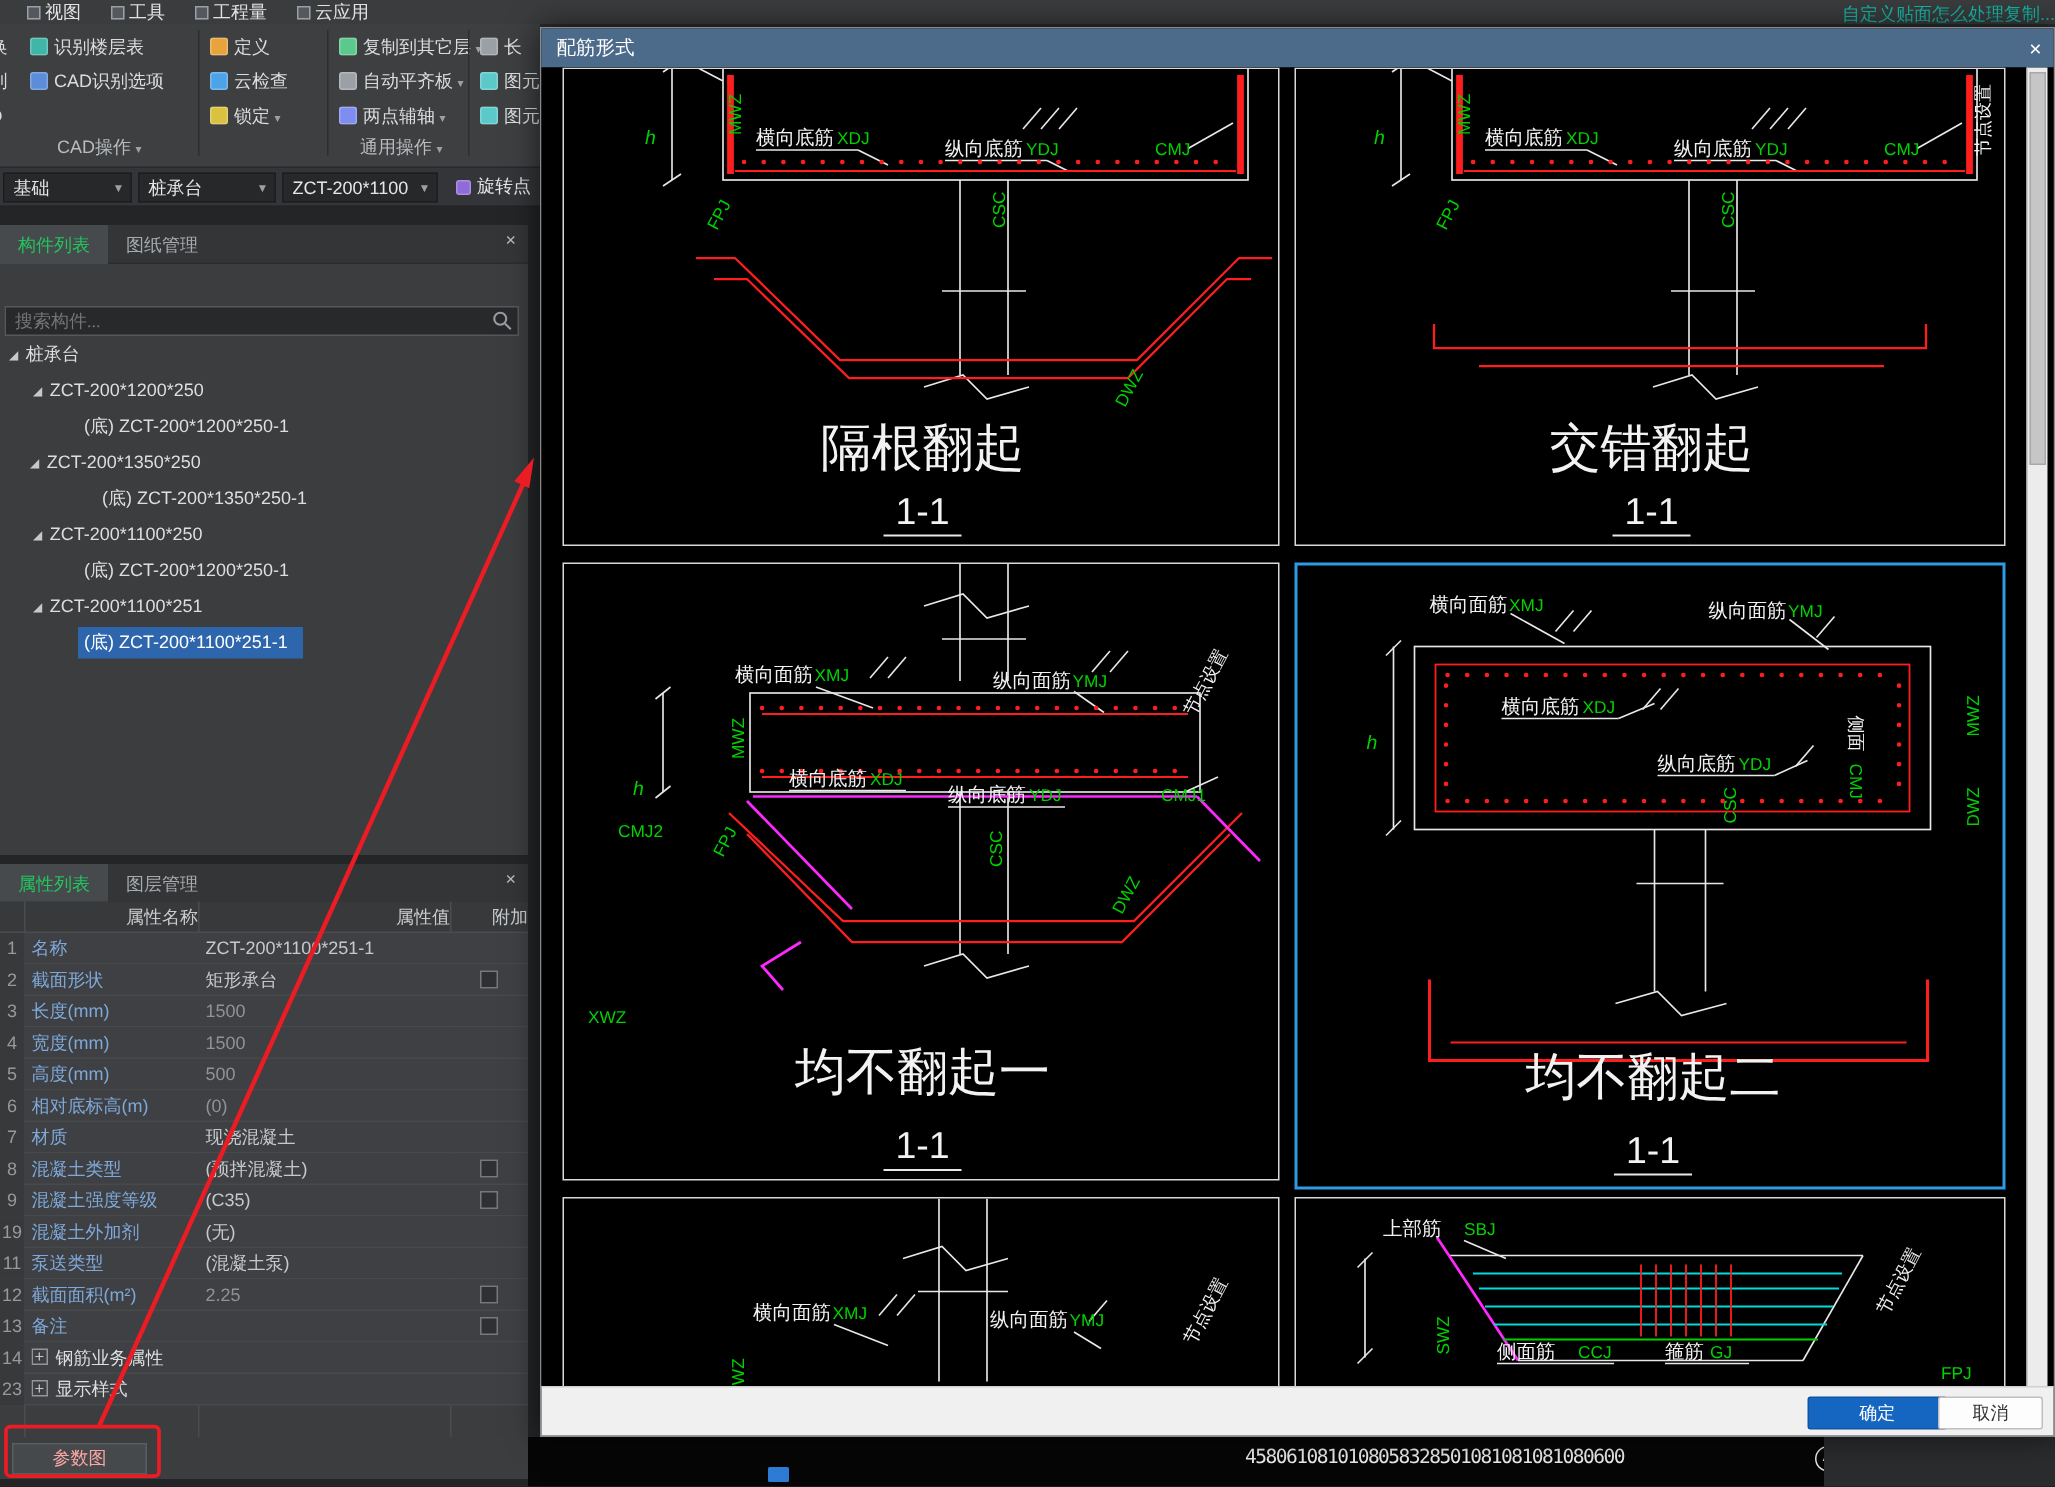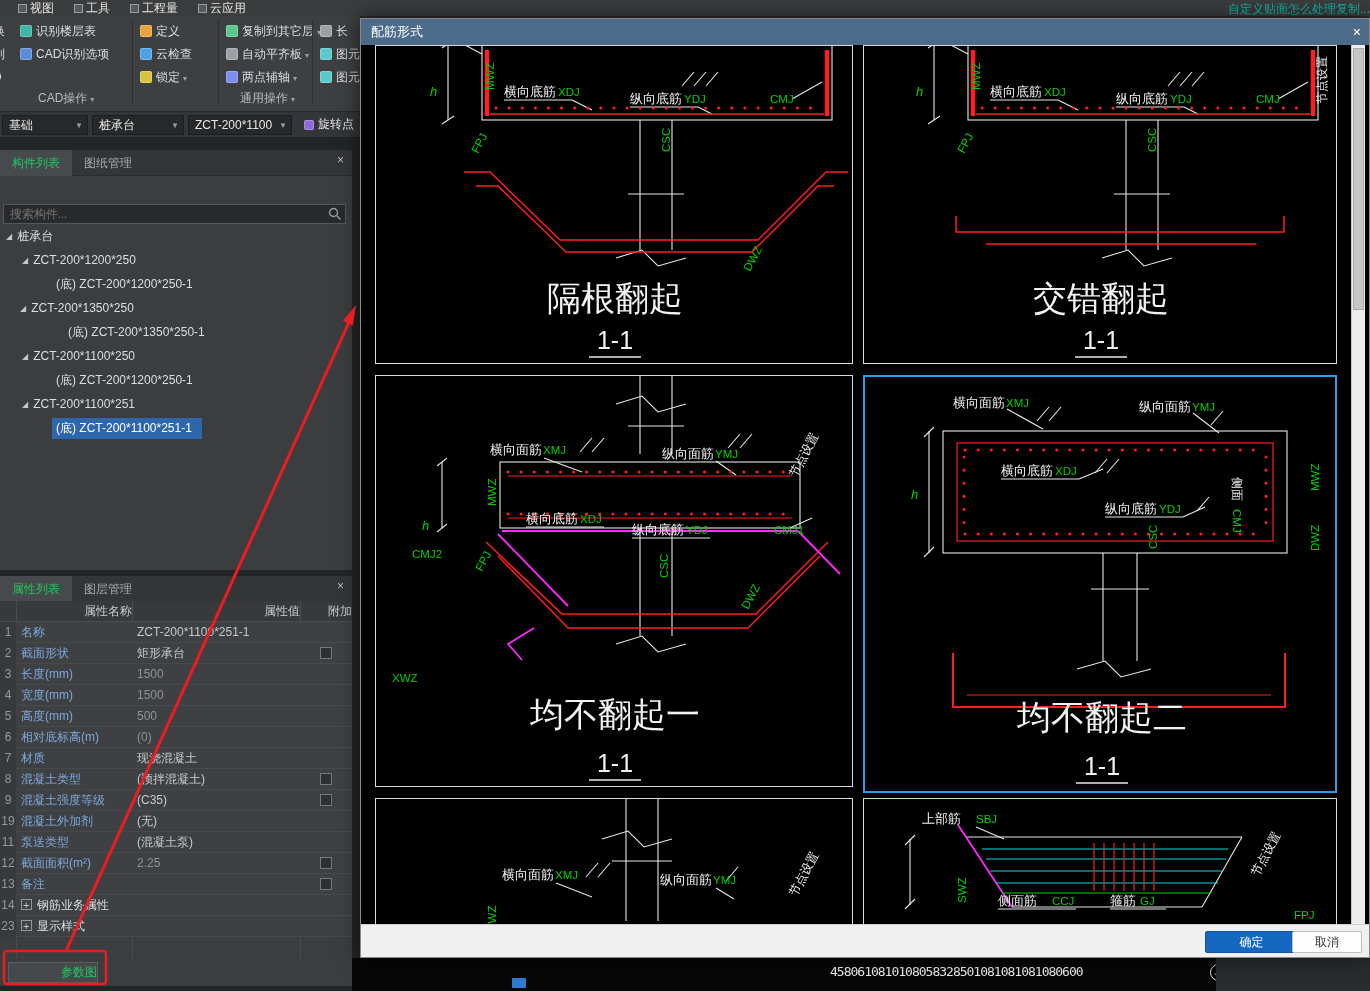--- a/index.html
+++ b/index.html
@@ -45,21 +45,21 @@
 .prow{position:relative;height:21px;line-height:21px;border-bottom:1px solid #47494b;background:#3e4043}
 .pnum{position:absolute;left:0;width:16px;text-align:center;color:#97999c;background:#37393b;height:21px}
 .pname{position:absolute;left:21px;width:110px;color:#7fa8d9;overflow:hidden;white-space:nowrap}
 .pval{position:absolute;left:137px;width:160px;color:#c6c9cb;overflow:hidden;white-space:nowrap}
 .pval.dim{color:#8f9396}
 .pattach{position:absolute;left:300px;width:52px;text-align:center;height:21px}
 .cb{display:inline-block;width:12px;height:12px;border:1px solid #77797c;background:#2e3032;vertical-align:-2px;margin-top:4px}
 .vline{position:absolute;top:25px;width:1px;background:#4a4c4e}
 .plusbox{display:inline-block;width:11px;height:11px;border:1px solid #94979a;margin-right:5px;vertical-align:-1px;position:relative}
 .plusbox::before{content:"+";position:absolute;left:1px;top:-5px;font-size:11px;color:#c6c8ca}
-.parambtn{position:absolute;left:8px;top:386px;width:90px;height:21px;background:#46494c;border:1px solid #5b5e61;color:#22c55e;text-align:right;line-height:19px;cursor:default}
+.parambtn{position:absolute;left:8px;top:386px;width:90px;height:21px;background:#46494c;border:1px solid #5b5e61;color:#fca5a5;text-align:center;line-height:19px;cursor:default}
 
 .dialog{left:360px;top:18px;width:1010px;height:940px;background:#000;border:1px solid #8a8a8a;box-shadow:0 0 20px rgba(0,0,0,.6);z-index:50}
 .dtitlebar{position:absolute;left:0;top:0;right:0;height:26px;background:#4c6a8a;color:#fff;line-height:26px;padding-left:10px;font-size:13px}
 .dclose{position:absolute;right:8px;top:0;color:#fff;font-size:14px;cursor:default}
 .dcontent{position:absolute;left:0;top:26px;right:0;bottom:33px;background:#000;overflow:hidden}
 .dpanel{position:absolute;border:1px solid #d9d9d9;overflow:hidden;background:#000}
 .dpanel.sel{border:2px solid #2e9be6}
 .dscroll{position:absolute;right:4px;top:26px;width:14px;bottom:33px;background:#ececec;border-left:1px solid #c9c9c9}
 .dthumb{position:absolute;left:1px;top:3px;width:11px;height:262px;background:#c6c6c6;border:1px solid #a8a8a8}
 .dbottom{position:absolute;left:0;right:0;bottom:0;height:33px;background:#f0f0f0;border-top:1px solid #d0d0d0}

